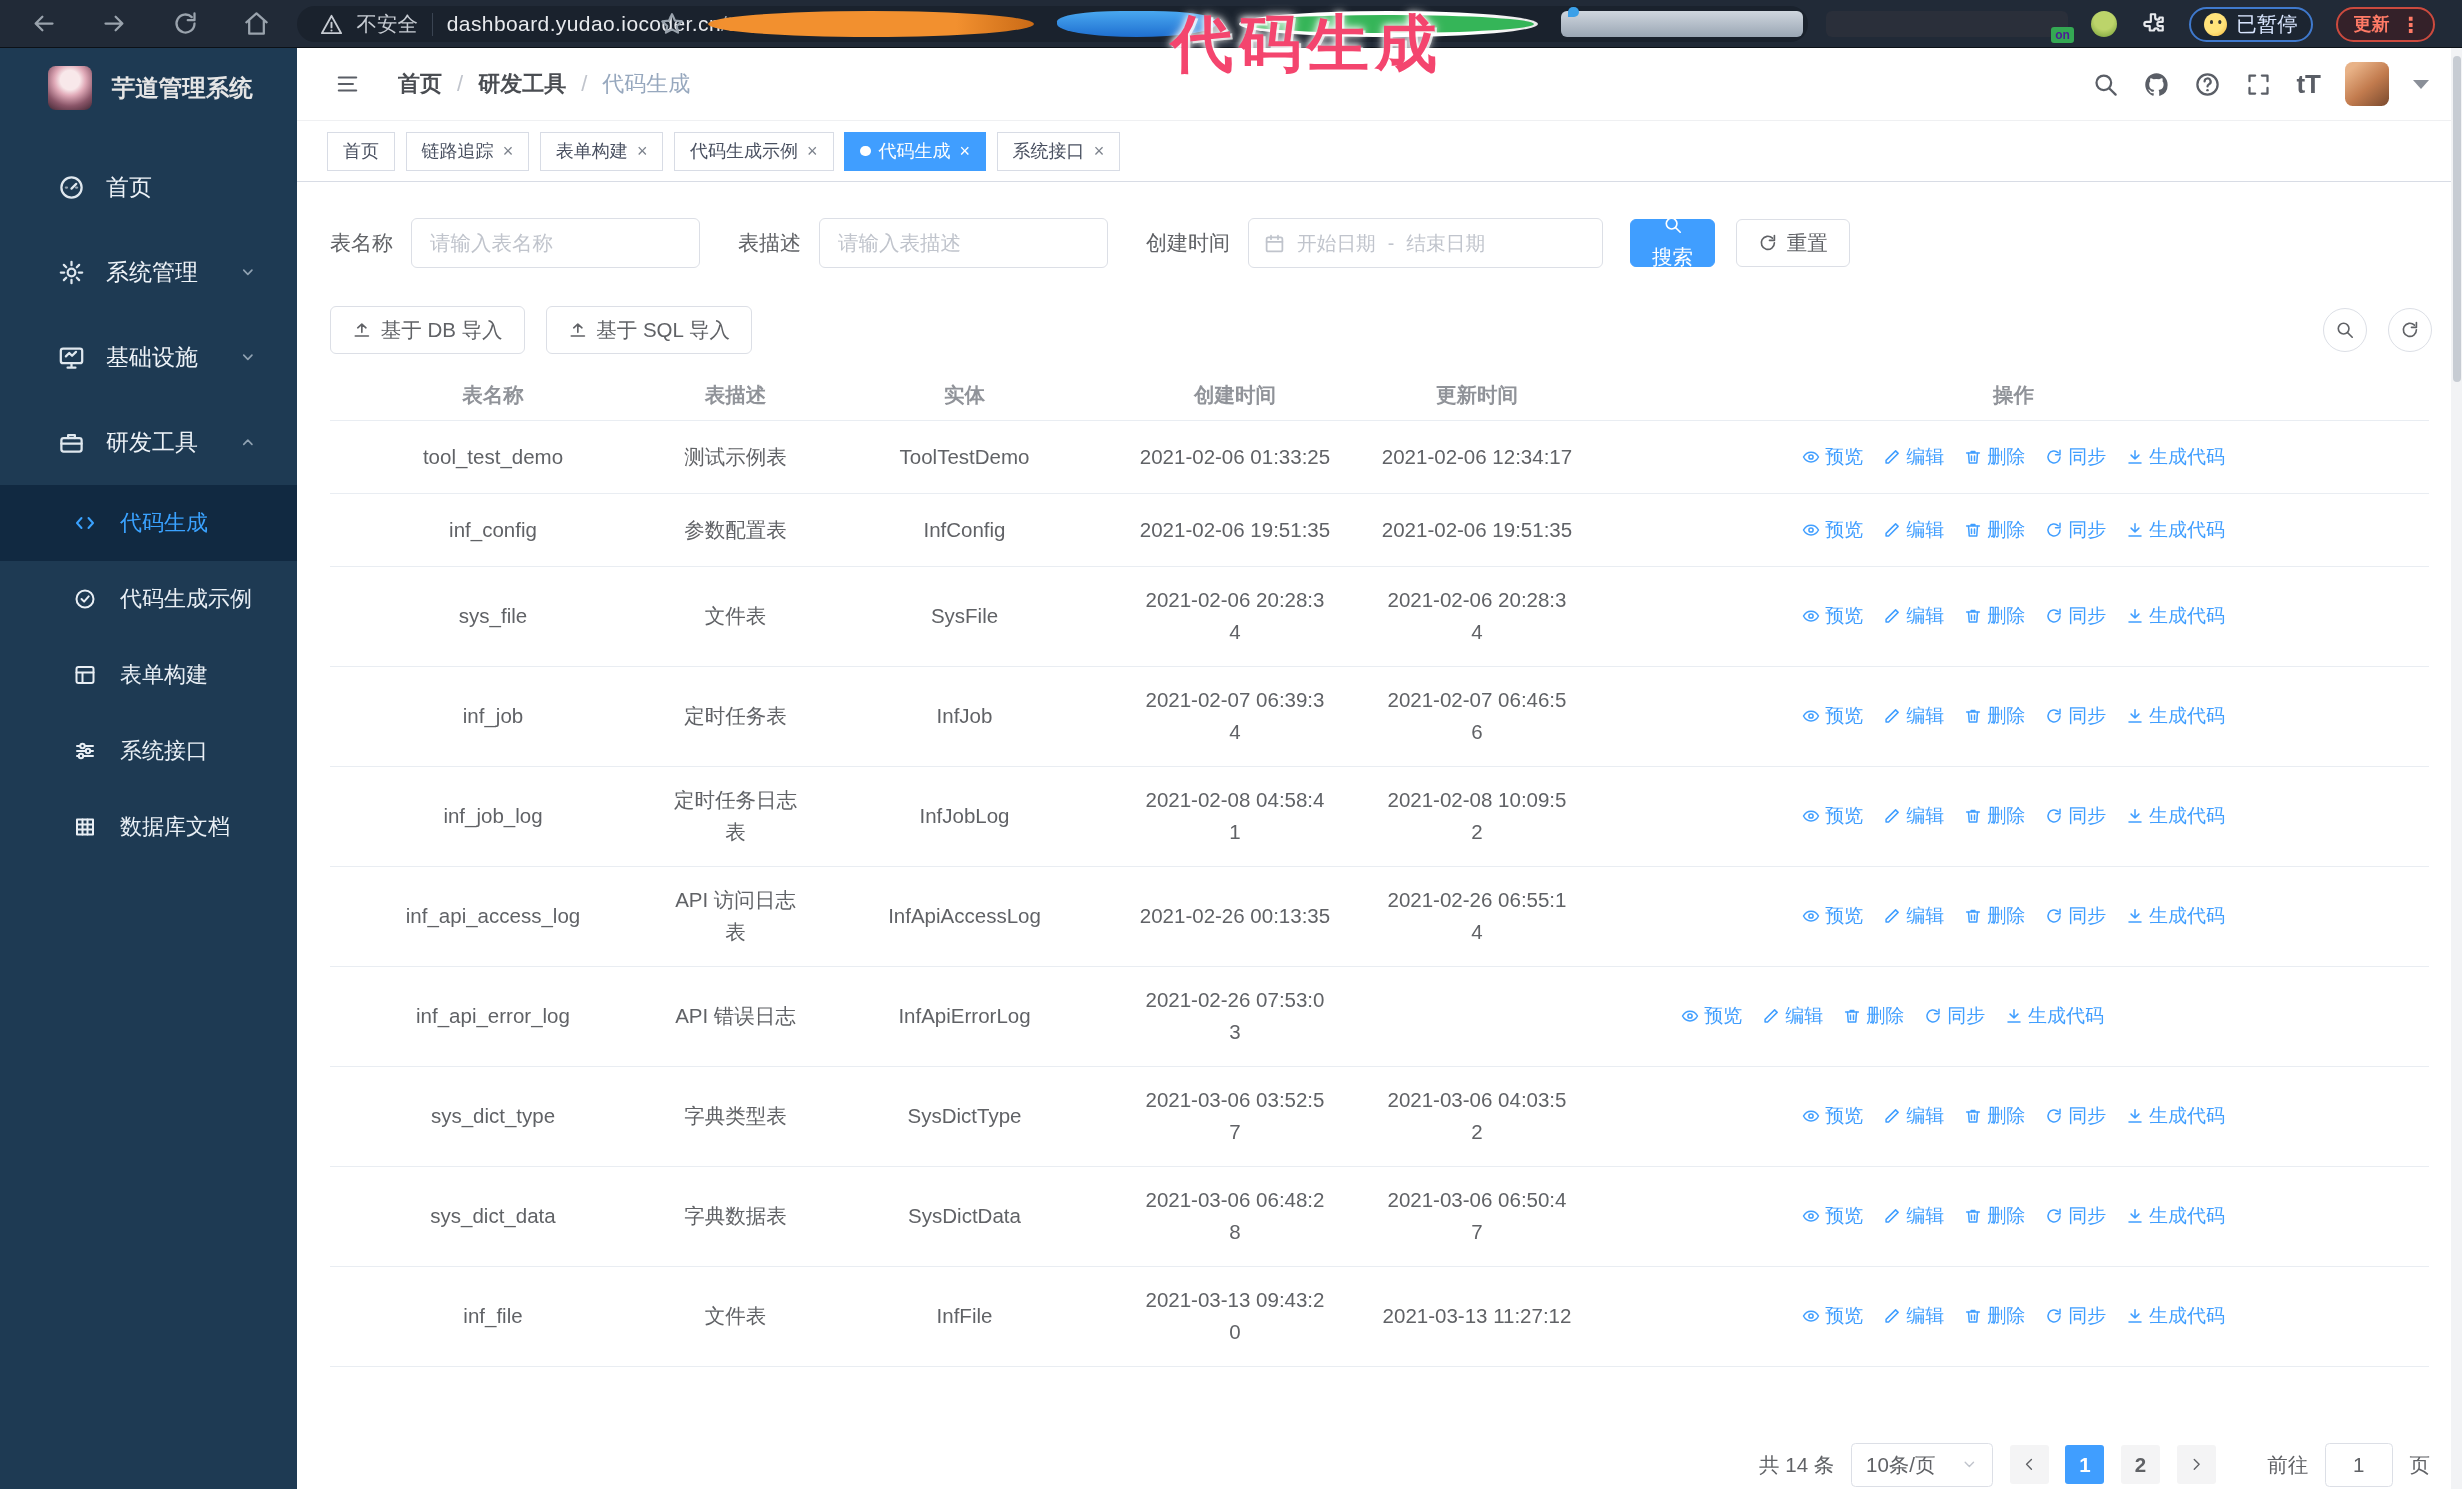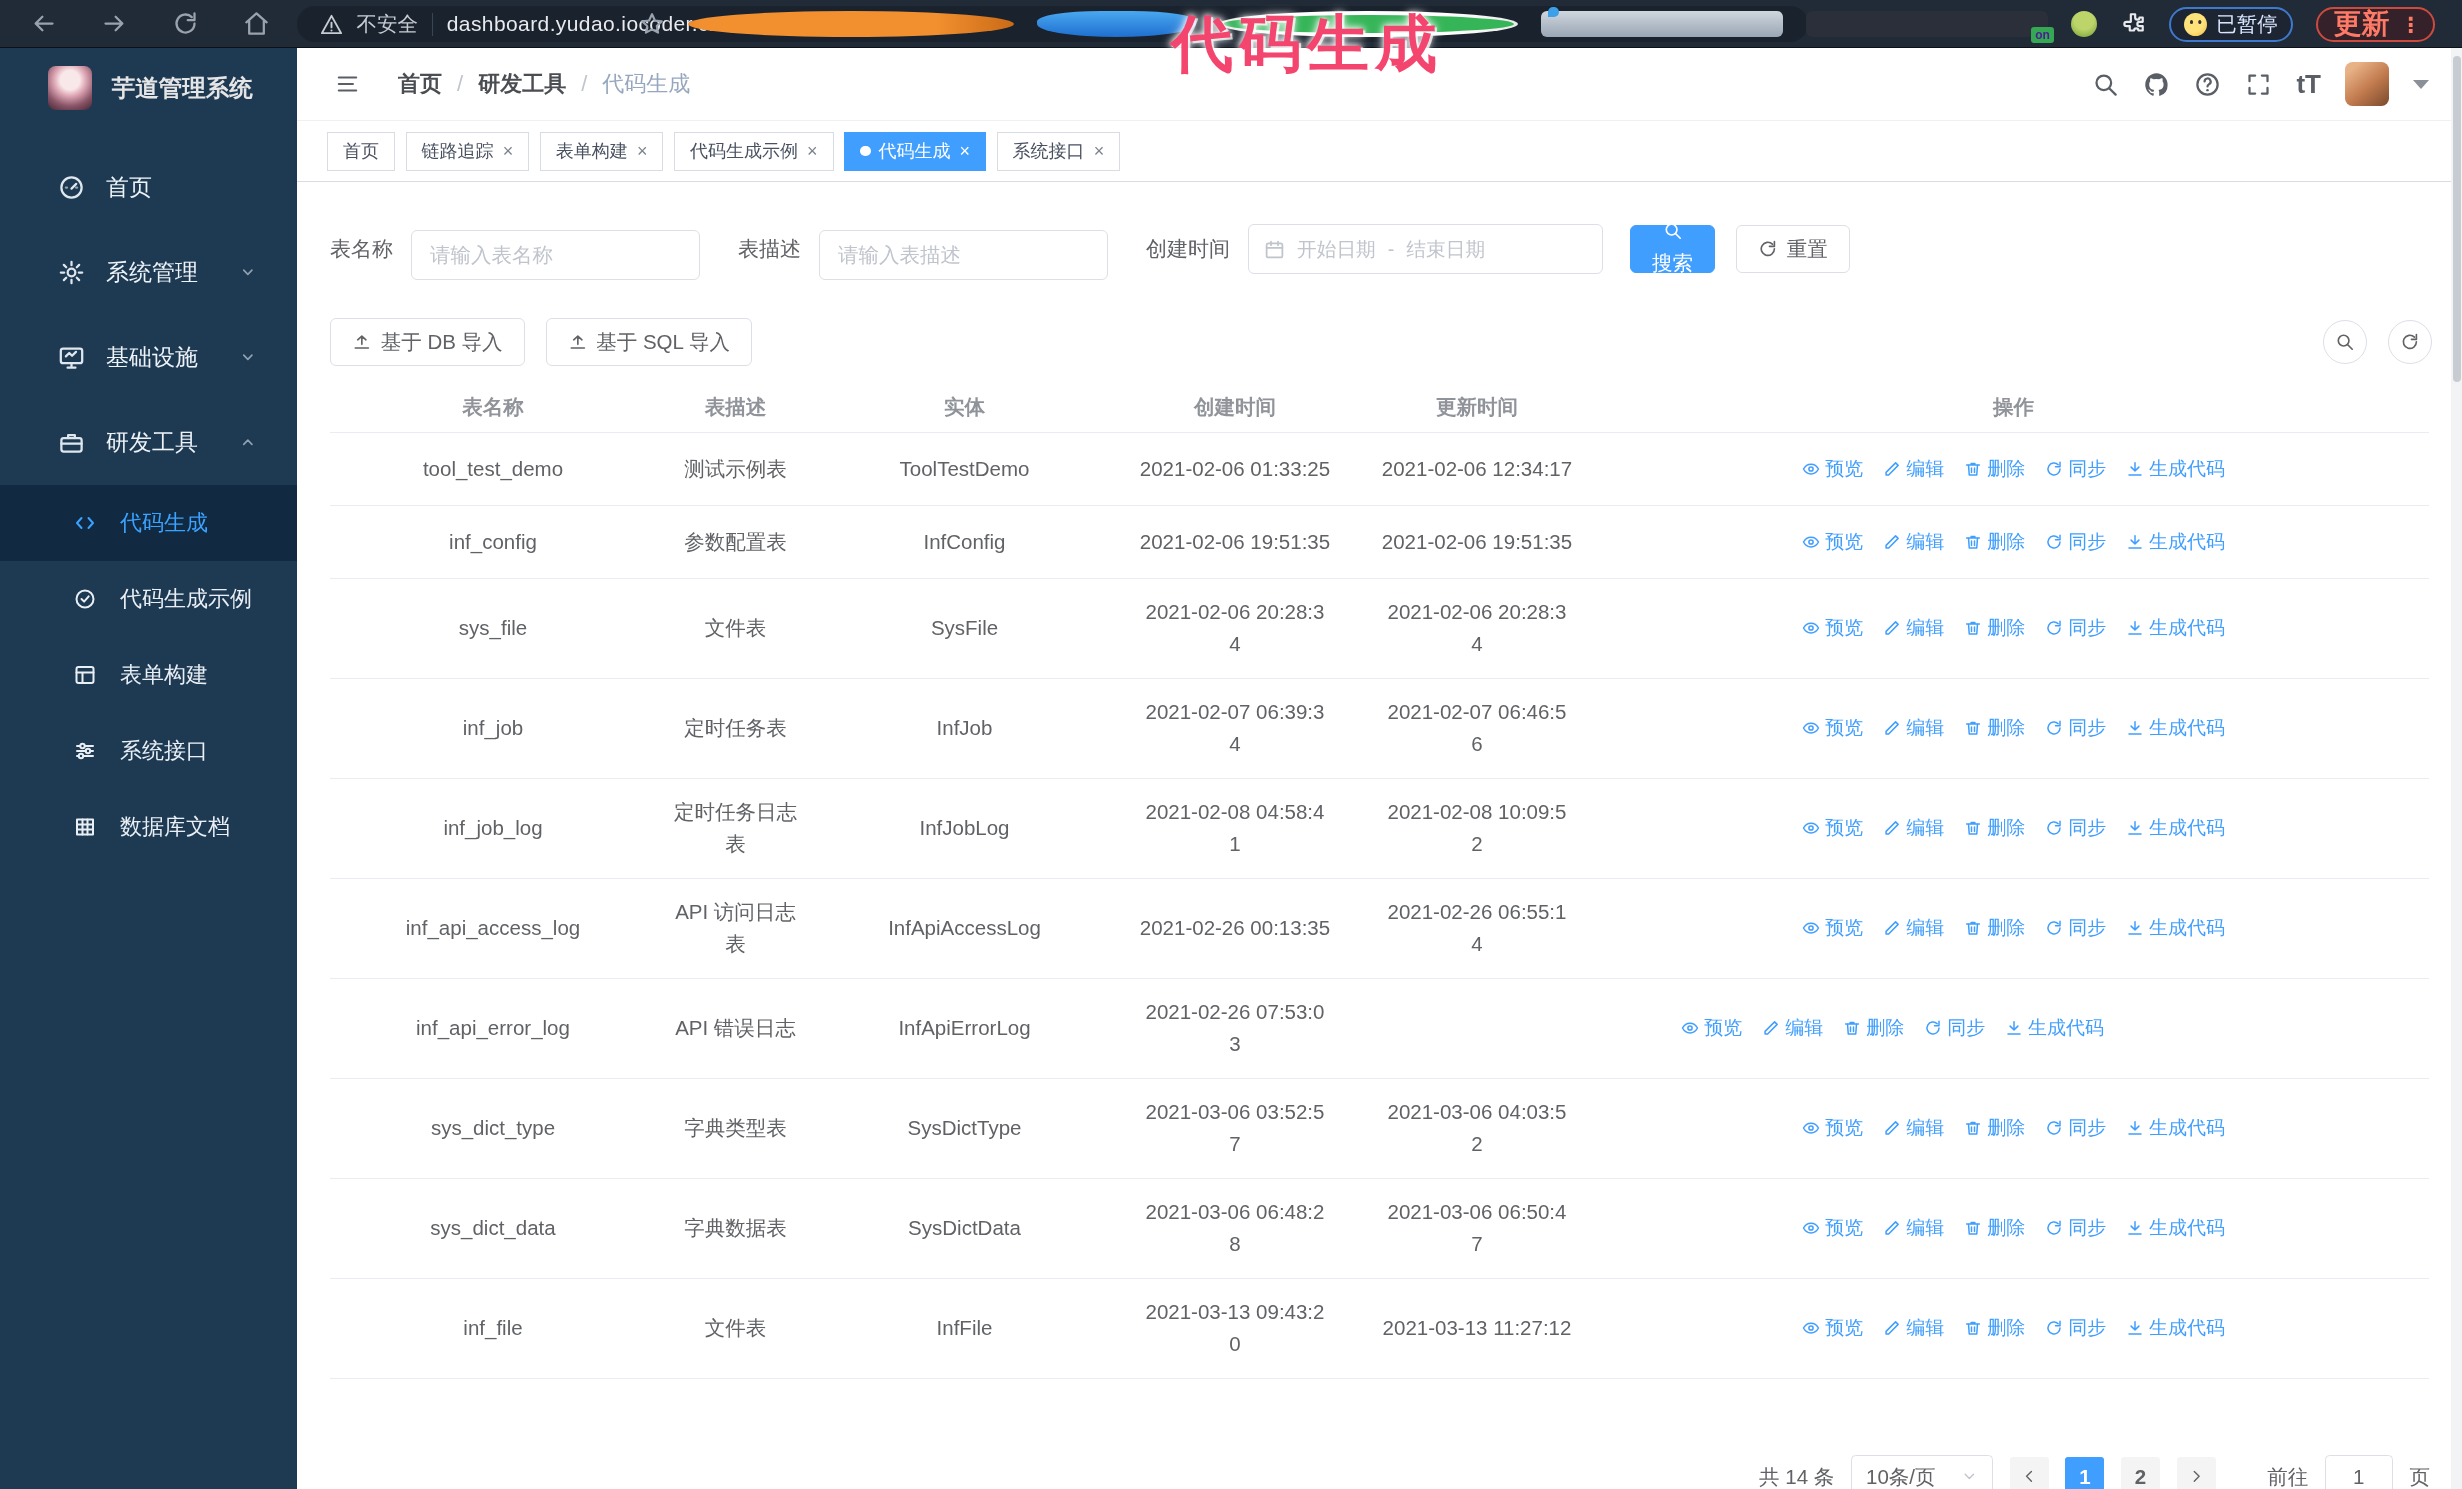--- a/index.html
+++ b/index.html
@@ -29,21 +29,21 @@
   .ext.c4::after{ content:""; position:absolute; left:7.6px; top:-4.5px; width:10.6px; height:10.6px; background:#3ba0e8; border-radius:50% 50% 50% 0; }
   .ext.c5{ background:#2a2f3a; }
   .ext .onbadge{ position:absolute; right:-6px; bottom:-6px; background:#34a853; color:#4c1d95; font-size:12px; font-weight:700; padding:0.8px 3.8px; border-radius:3px; }
   .ext.c6{ background:radial-gradient(circle at 50% 35%, #bcd46a 45%, #6f9a33); border-radius:50%; }
   .ext.c7{ color:#e8eaee; }
   .pausepill { height:35px; border:2.3px solid #3f79cd; border-radius:18px; background:#1c2531; display:flex; align-items:center; gap:9px; padding:0 13.6px; }
   .pausepill .face { width:23px; height:23px; border-radius:50%; background:radial-gradient(circle at 38% 35%, #ffe27a 55%, #f2b134); position:relative; }
   .pausepill .face::after{ content:""; position:absolute; left:5.3px; top:7.6px; width:3.8px; height:3.8px; background:#333; border-radius:50%; box-shadow:8.3px 0 0 #333; }
   .pausepill span { color:#d9e6ff; font-size:20.5px; }
   .updbtn { height:35px; border:2.3px solid #cc4a3e; border-radius:18px; background:#342129; display:flex; align-items:center; gap:10.6px; padding:0 12px 0 15px; color:#ff7a66; }
-  .updbtn span{ font-size:28px; font-weight:700; }
+  .updbtn span{ font-size:18px; font-weight:700; }
   .updbtn .dots{ font-size:21px; letter-spacing:0; line-height:1; }
 
   
   .annotation { position:absolute; left:1171px; top:1.5px; z-index:60; font-size:62px; font-weight:700; letter-spacing:6px; color:#f4456e; pointer-events:none;
     text-shadow:0 0 6px #fff, 0 0 10.6px rgba(255,255,255,.9), 2.3px 2.3px 0 rgba(255,255,255,.7); }
 
   
   .sidebar { position:absolute; left:0; top:48px; width:297px; height:1441px; background:#1e3a53; color:#eef3f8; }
   .logo-row { display:flex; align-items:center; gap:19.7px; padding:18px 0 15px 48px; }
   .logo-img { width:44px; height:44px; border-radius:7.6px; background:radial-gradient(circle at 50% 32%, #f8e8ea 0 26%, #e0aab8 42%, #8a5568 70%, #402633 100%); }
@@ -74,21 +74,21 @@
   .tag { height:39px; display:flex; align-items:center; gap:7.6px; padding:0 15px; border:1.5px solid #d8dce5; background:#fff; color:#495060; font-size:18px; cursor:pointer; }
   .tag .x { font-size:18px; color:#7d838d; margin-left:1.5px; }
   .tag.active { background:#409eff; border-color:#409eff; color:#fff; }
   .tag.active .x { color:#fff; }
   .tag .dot { width:10.6px; height:10.6px; border-radius:50%; background:#fff; }
 
   
   .main { position:absolute; left:297px; top:182px; right:0; bottom:0; background:#fff; padding:0 0 0 33px; }
   .filters { display:flex; align-items:center; margin-top:36px; font-size:21px; color:#606266; }
   .flabel { margin-right:18px; font-weight:500; white-space:nowrap; }
-  .finput { width:289px; height:50px; border:1.5px solid #dcdfe6; border-radius:6px; font-size:20.5px; color:#606266; padding:0 18px; outline:none; font-family:inherit;margin-top:12px; }
+  .finput { width:289px; height:50px; border:1.5px solid #dcdfe6; border-radius:6px; font-size:20.5px; color:#606266; padding:0 18px; outline:none; font-family:inherit; }
   .finput::placeholder { color:#c0c4cc; }
   .fgap { width:38px; }
   .datebox { width:355px; height:50px; border:1.5px solid #dcdfe6; border-radius:6px; display:flex; align-items:center; padding:0 15px; gap:12px; color:#c0c4cc; font-size:19.7px; }
   .datebox .ic { color:#c0c4cc; width:21px; height:21px; }
   .datebox .dsep { color:#c0c4cc; }
   .btn { height:48px; border-radius:6px; display:inline-flex; align-items:center; justify-content:center; gap:9px; font-size:20.5px; cursor:pointer; border:1.5px solid #dcdfe6; background:#fff; color:#606266; padding:0 21px; white-space:nowrap; }
   .btn.primary { background:#409eff; border-color:#409eff; color:#fff;flex-direction:column; }
   .btn .ic { width:19.7px; height:19.7px; }
   .toolbar { display:flex; align-items:center; margin-top:38px; gap:21px; padding-right:30px; }
   .circlebtn { width:44px; height:44px; border-radius:50%; border:1.5px solid #dcdfe6; background:#fff; color:#606266; display:flex; align-items:center; justify-content:center; cursor:pointer; }

